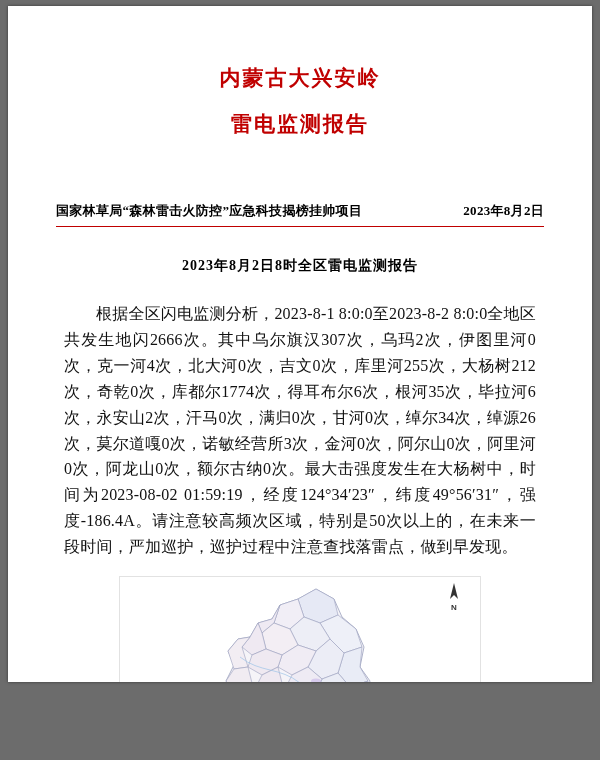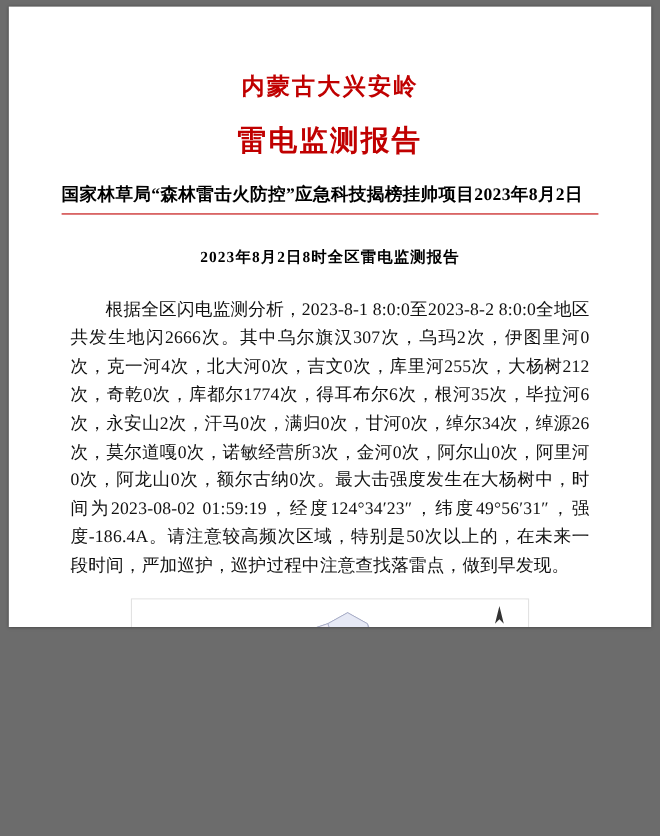--- a/index.html
+++ b/index.html
@@ -11,57 +11,58 @@
     width: 600px;
     height: 760px;
     overflow: hidden;
     font-family: "Liberation Serif", serif;
   }
   .page {
     position: absolute;
     left: 8px;
     top: 6px;
     width: 584px;
-    height: 564px;
+    height: 676px;
     background: #ffffff;
     box-shadow: 0 0 3px rgba(0,0,0,0.5);
     overflow: hidden;
   }
   .doc-inner {
     padding: 0 46px;
   }
   .title-main {
     text-align: center;
     color: #c00000;
     font-size: 21px;
     font-weight: bold;
     letter-spacing: 2px;
     margin-top: 58px;
     font-family: "Liberation Serif", serif;
   }
   .title-sub {
     text-align: center;
     color: #c00000;
-    font-size: 26px;
+    font-size: 21px;
     font-weight: bold;
     letter-spacing: 2px;
     margin-top: 18px;
     font-family: "Liberation Serif", serif;
   }
   .meta-row {
     margin-top: 22px;
     display: flex;
+    justify-content: space-between;
     align-items: flex-end;
-    font-size: 16px;
+    font-size: 13px;
     font-weight: bold;
     color: #000;
     padding: 0 2px;
   }
   .meta-left { letter-spacing: 0.3px; }
-  .meta-right { letter-spacing: 0.3px; }
+  .meta-right { letter-spacing: 0.3px; margin-top: 42px; }
   .red-rule {
     border: none;
     border-top: 1.6px solid #c00000;
     margin: 6px 2px 0 2px;
   }
   .report-heading {
     text-align: center;
     font-size: 14px;
     font-weight: bold;
     color: #000;

